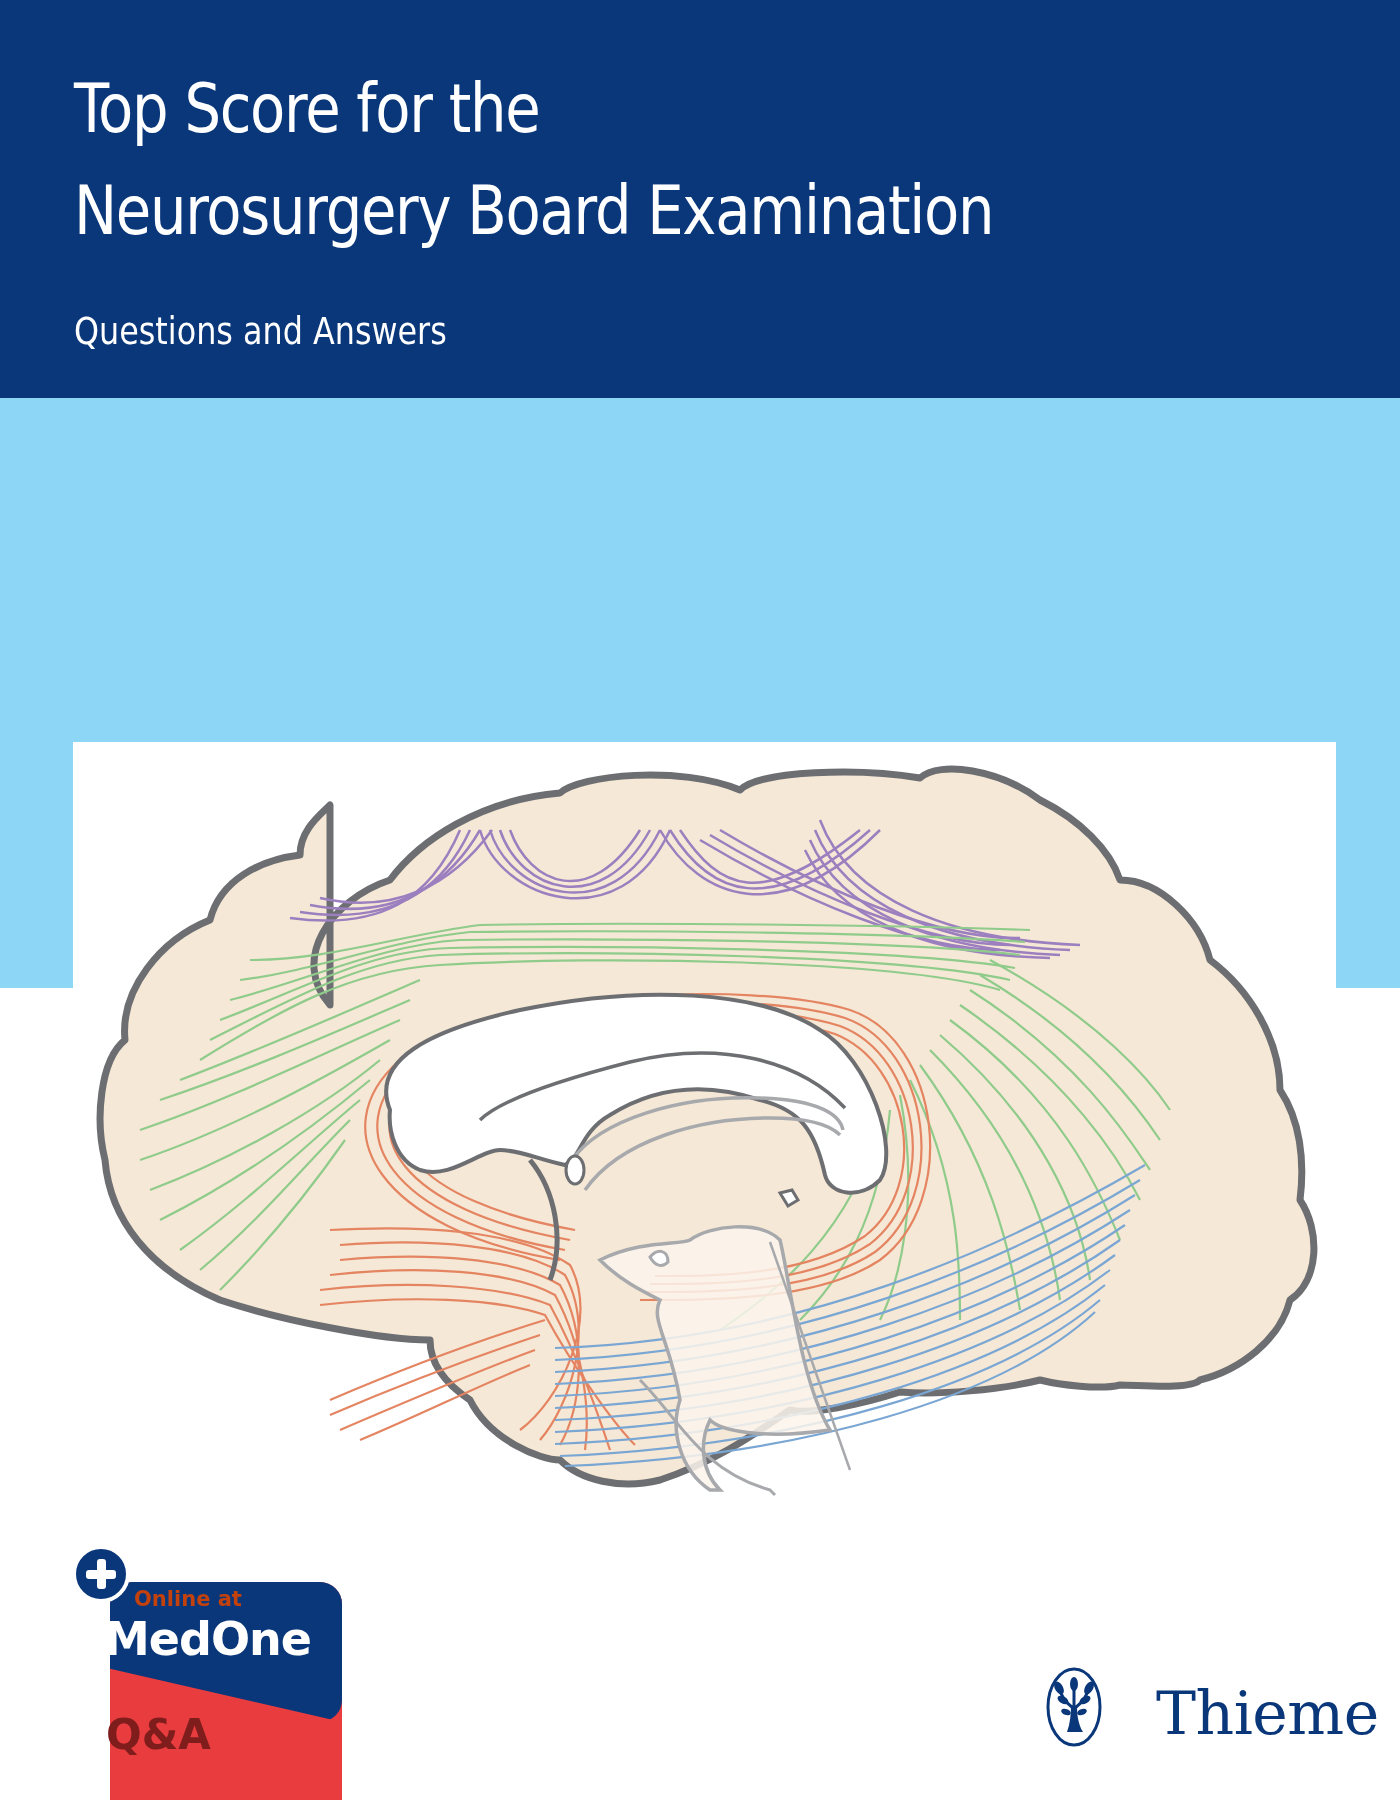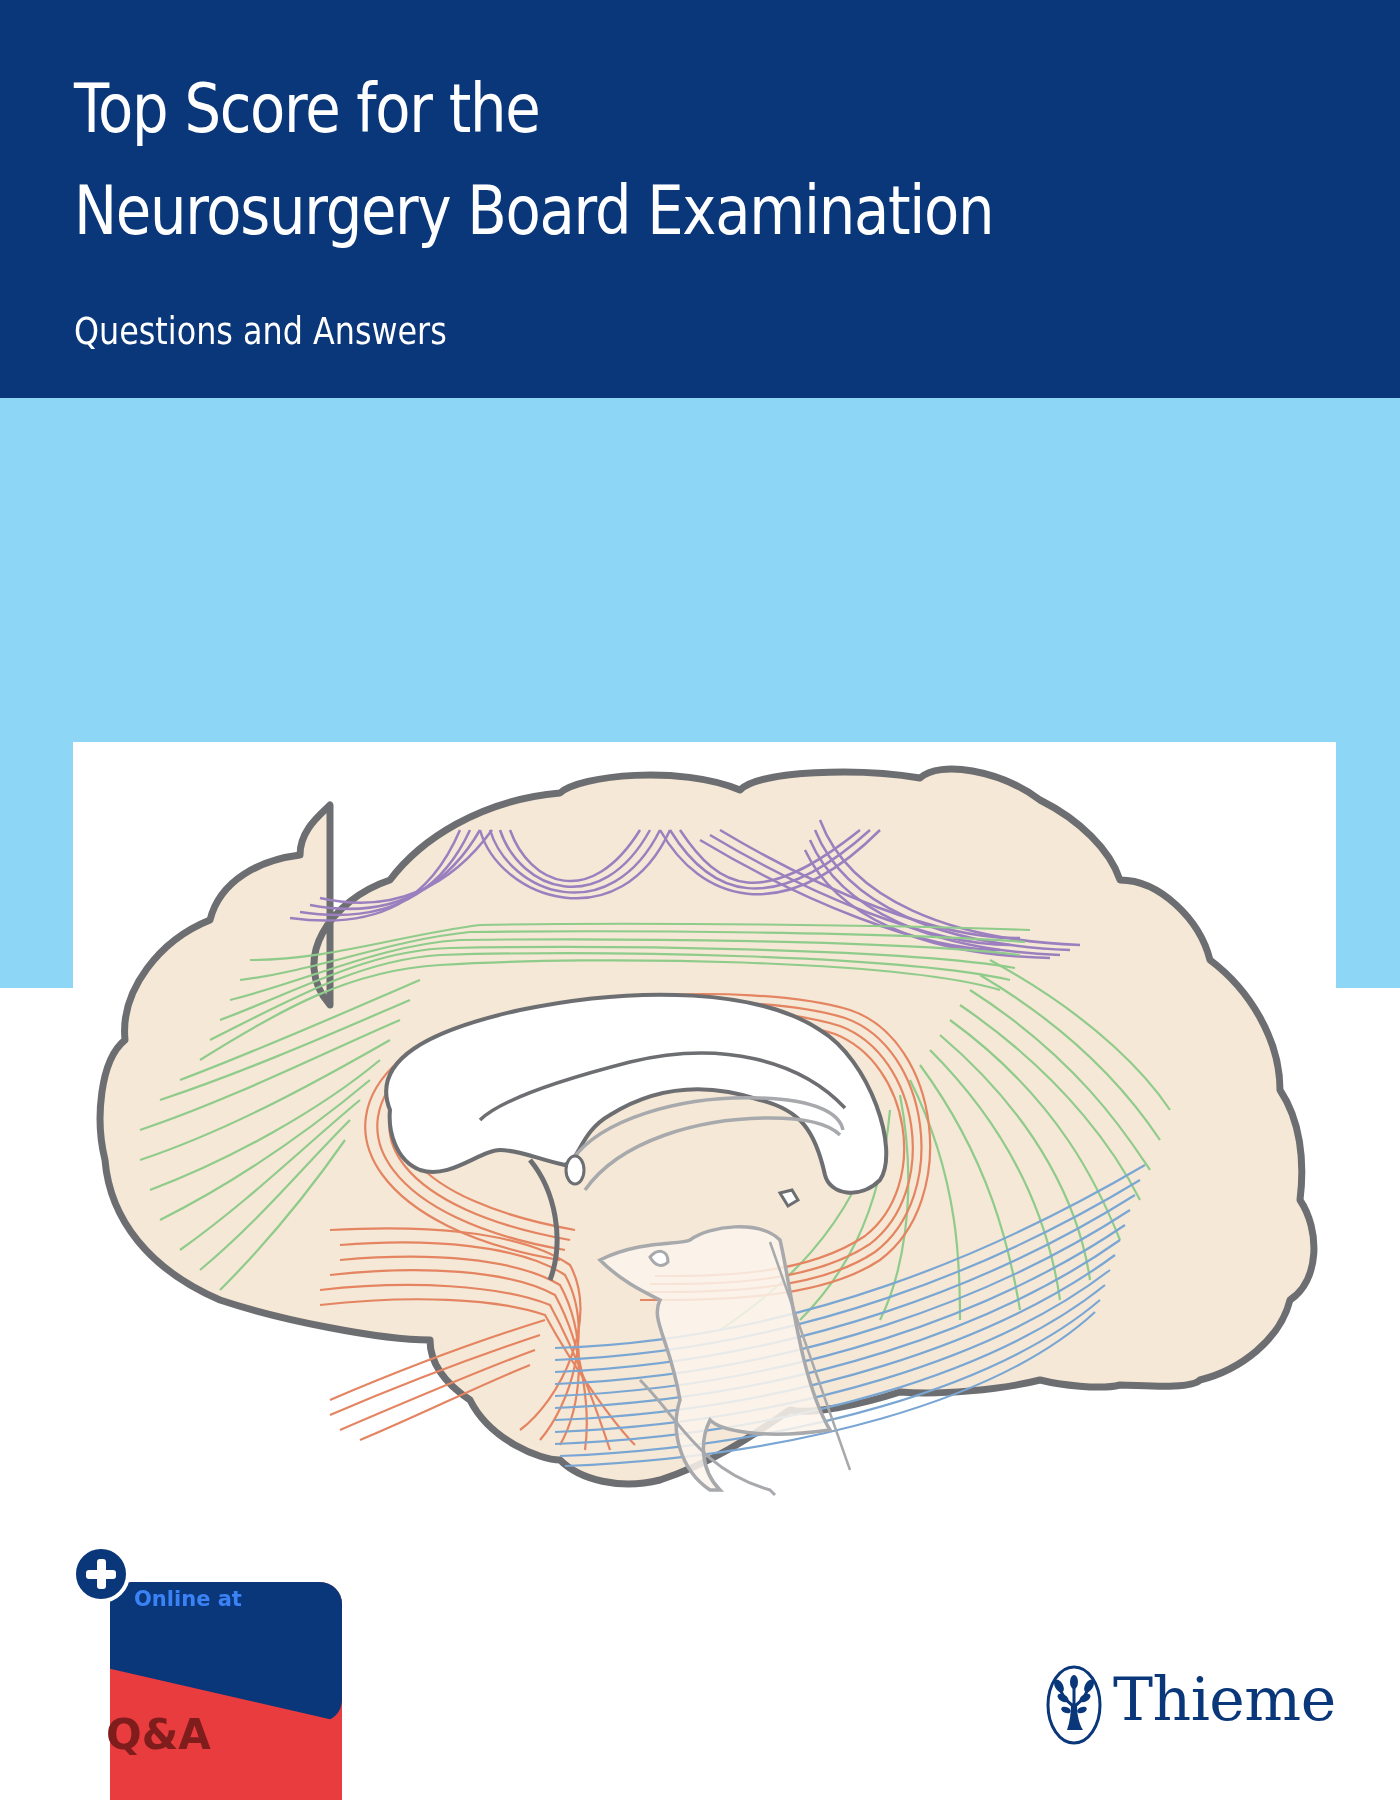--- a/index.html
+++ b/index.html
@@ -57,34 +57,34 @@
   .medone .plus {
     position: absolute; left: 2px; top: 5px; width: 50px; height: 50px;
     border-radius: 50%; background: #0a377a; border: 4px solid #ffffff;
   }
   .medone .plus::before, .medone .plus::after {
     content: ""; position: absolute; background: #ffffff; border-radius: 3px;
   }
   .medone .plus::before { left: 10px; top: 21px; width: 30px; height: 9px; }
   .medone .plus::after  { left: 21px; top: 10px; width: 9px; height: 30px; }
   .medone .online {
-    position: absolute; left: 64px; top: 47px; color: #3b82f6;
+    position: absolute; left: 64px; top: 47px; color: #c2410c;
     font-weight: bold; font-size: 21px; white-space: nowrap;
   }
   .medone .brand {
     position: absolute; left: 34px; top: 72px; color: #fff;
     font-weight: bold; font-size: 46px; letter-spacing: -1px; white-space: nowrap;
   }
   .medone .qa {
     position: absolute; left: 36px; top: 170px; color: #7f1d1d;
     font-weight: bold; font-size: 42px; white-space: nowrap;
   }
 
   .thieme {
-    position: absolute; left: 1045px; top: 1664px; height: 84px; display: flex; align-items: flex-start;
+    position: absolute; left: 1045px; top: 1664px; height: 84px; display: flex; align-items: flex-end; gap: 43px;
   }
   .thieme .wordmark {
     color: #0a377a; font-family: "DejaVu Serif", "Liberation Serif", serif;
     font-size: 60px; margin-left: 10px; letter-spacing: -0.5px;
   }
 </style>
 </head>
 <body>
 
 <div class="band-navy">
@@ -228,20 +228,21 @@
     <path d="M 770 1242 L 850 1470" fill="none" stroke="#a7a9ac" stroke-width="2.5"></path>
     <path d="M 640 1380 C 680 1420, 700 1470, 770 1490 L 775 1495" fill="none" stroke="#a7a9ac" stroke-width="3"></path>
   </svg>
 </div>
 
 <div class="medone">
   <div class="card-red"></div>
   <div class="card-blue"></div>
   <div class="plus"></div>
   <div class="online">Online at</div>
+  <div class="brand">MedOne</div>
   <div class="qa">Q&amp;A</div>
 </div>
 
 <div class="thieme">
   <svg width="58" height="82" viewBox="0 0 58 82" xmlns="http://www.w3.org/2000/svg">
     <ellipse cx="29" cy="41" rx="26" ry="38" fill="none" stroke="#0a377a" stroke-width="3"></ellipse>
     <path d="M 22 66 C 25 58, 26 48, 26 40 L 32 40 C 32 48, 33 58, 38 66 Z" fill="#0a377a"></path>
     <path d="M 28 42 C 20 36, 15 28, 14 20 M 30 42 C 38 36, 43 28, 44 20 M 29 40 L 29 22" stroke="#0a377a" stroke-width="3" fill="none"></path>
     <ellipse cx="14" cy="22" rx="4" ry="7" fill="#0a377a" transform="rotate(-30 14 22)"></ellipse>
     <ellipse cx="44" cy="22" rx="4" ry="7" fill="#0a377a" transform="rotate(30 44 22)"></ellipse>

